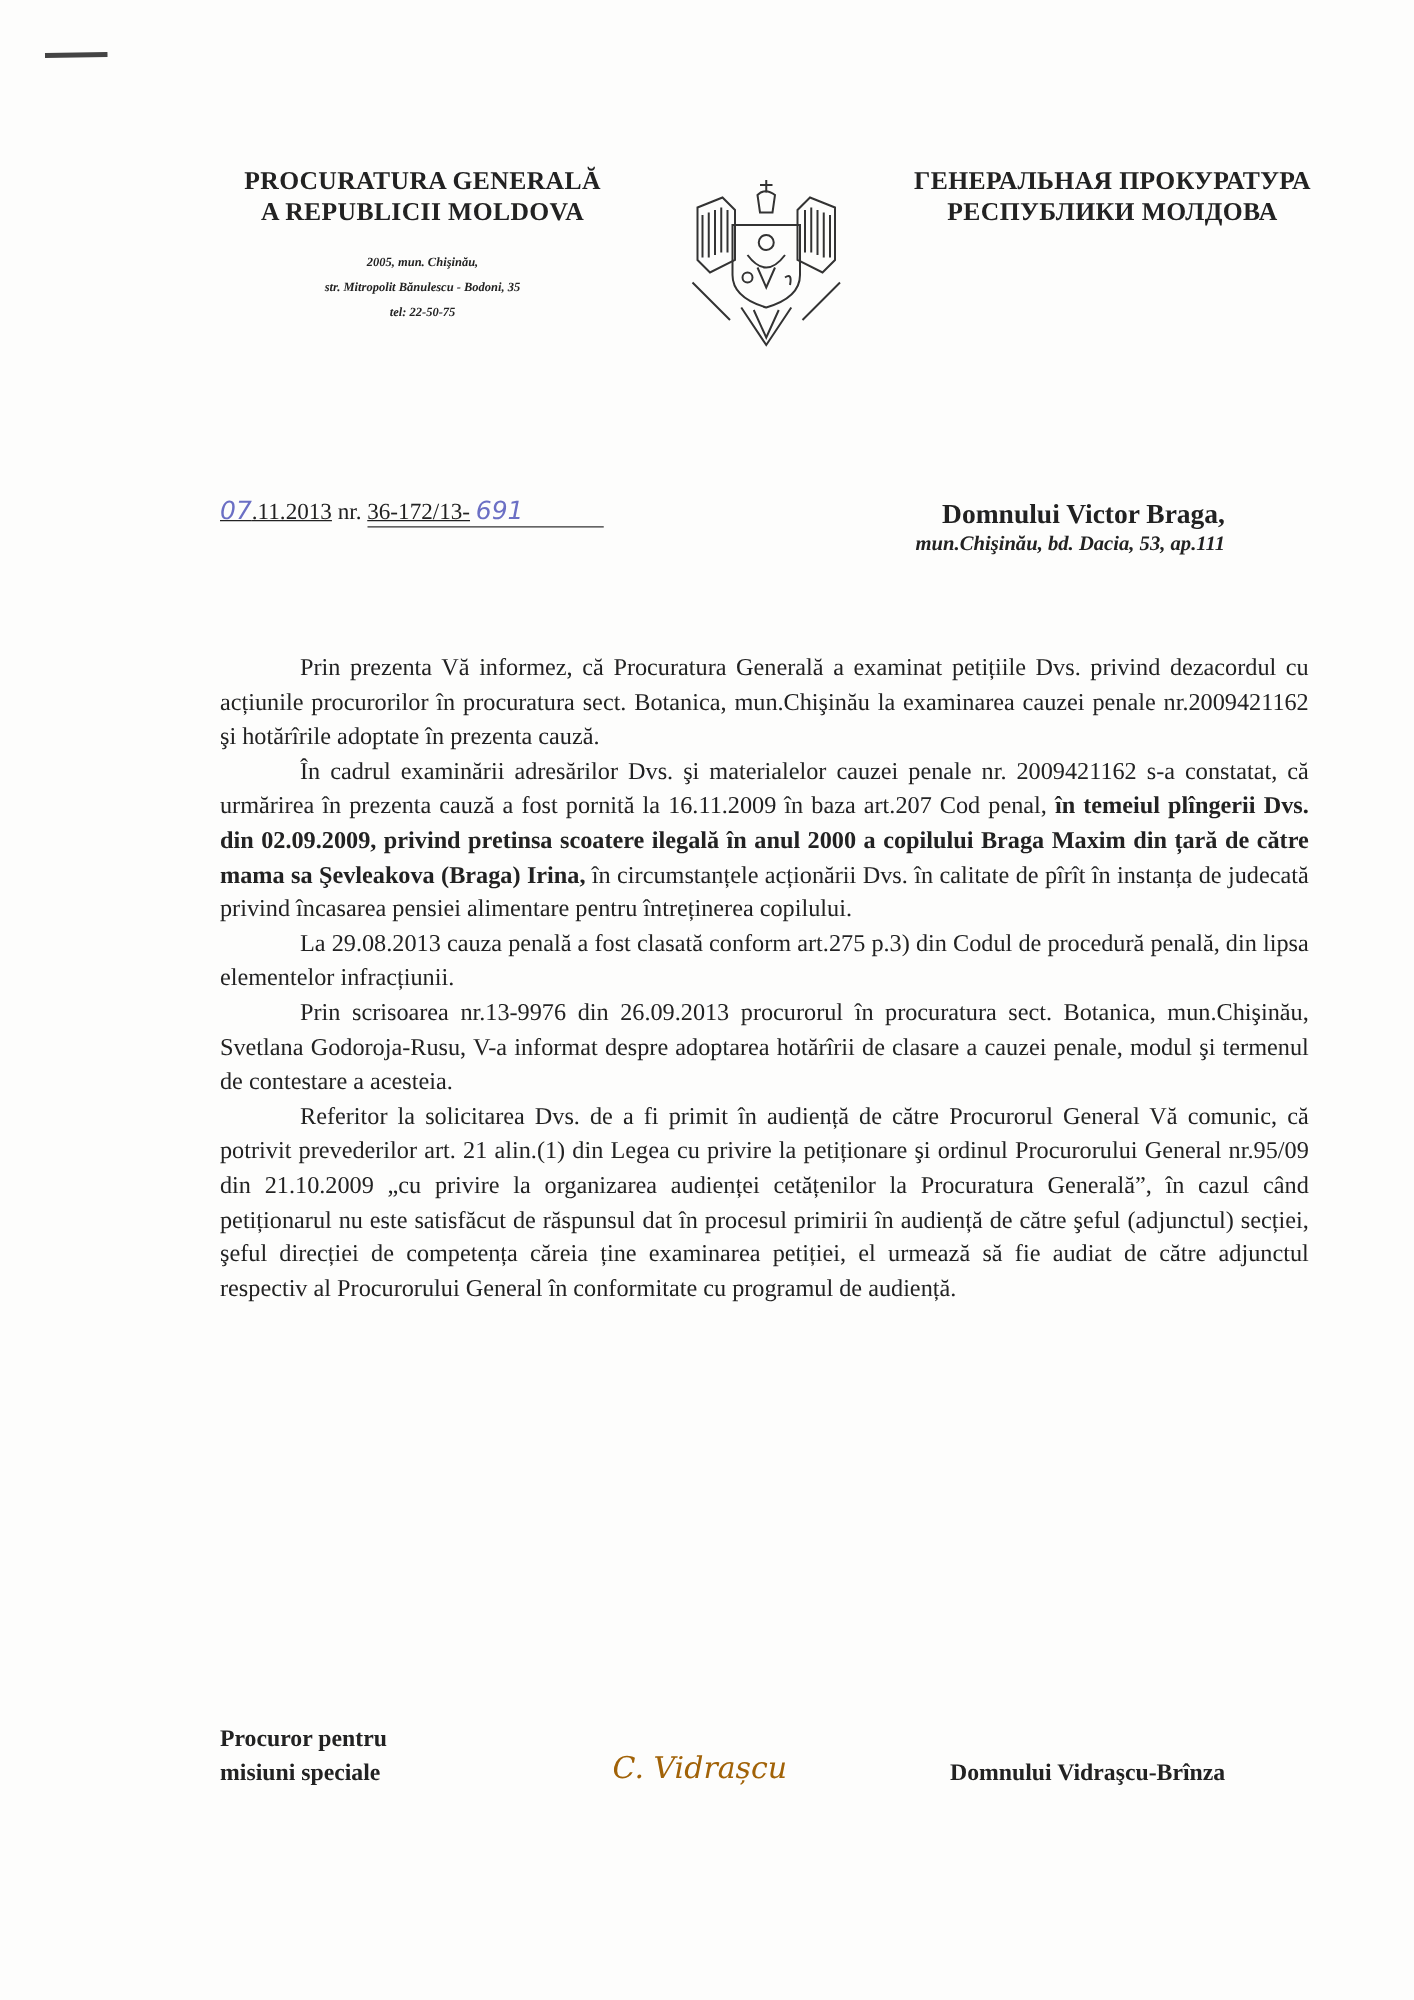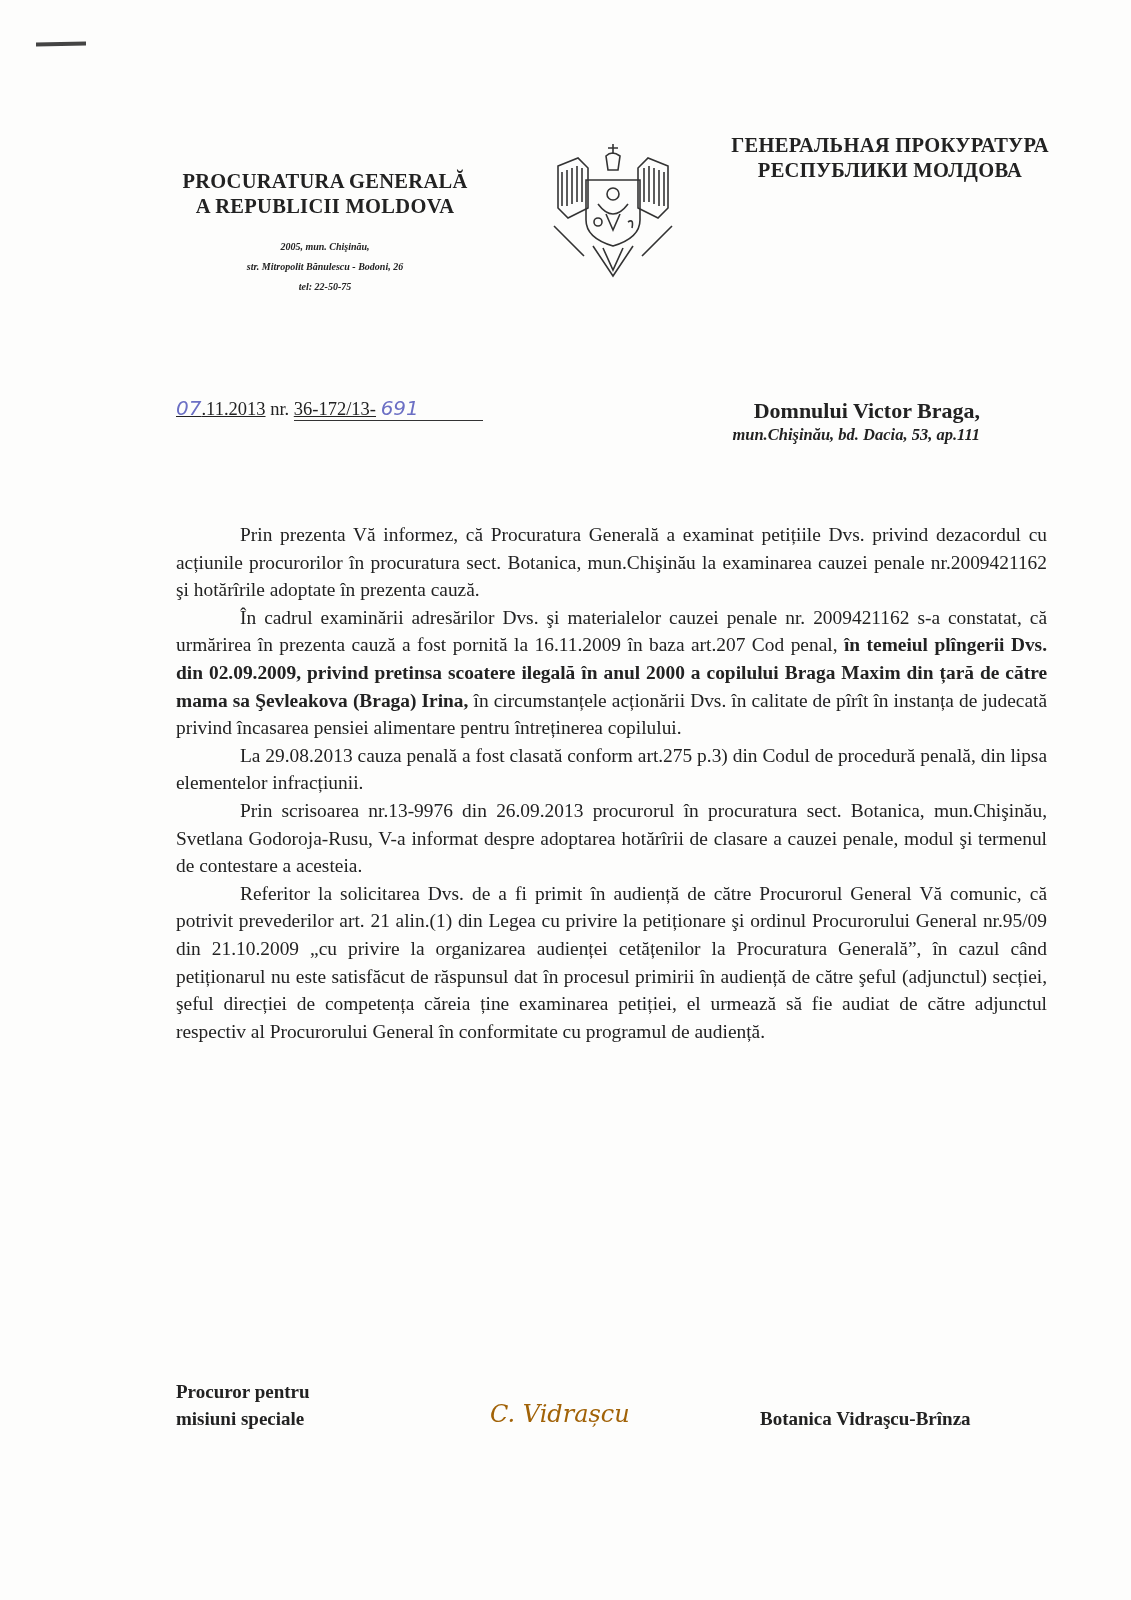--- a/index.html
+++ b/index.html
@@ -5,21 +5,21 @@
   html, body { margin:0; padding:0; }
   body {
     width:1131px; height:1600px; position:relative; overflow:hidden;
     background:#fdfdfc;
     font-family:"Liberation Serif", serif; color:#222;
   }
   .mark { position:absolute; left:36px; top:42px; width:50px; height:4px; background:#444; transform:rotate(-1deg); }
   .hdr { position:absolute; top:133px; text-align:center; }
   .hdr .t { font-weight:bold; font-size:20.5px; line-height:25px; letter-spacing:0.3px; }
   .hdr .a { font-style:italic; font-weight:bold; font-size:10px; line-height:20px; margin-top:18px; }
-  .hdr-left { left:155px; width:340px;margin-top:36px; }
+  .hdr-left { left:168px; width:340px; }
   .hdr-right { left:690px; width:400px;text-align:center; }
   .coat { position:absolute; left:548px; top:136px; width:130px; height:150px; }
   .ref { position:absolute; left:176px; top:396px; font-size:18.5px; }
   .u { text-decoration:underline; }
   .hand { font-family:"DejaVu Sans", sans-serif; font-style:italic; color:#6b6fc4; font-size:20px; }
   .ref-num { display:inline-block; border-bottom:1px solid #333; padding-right:4px; }
   .addr { position:absolute; left:600px; top:398px; width:380px; text-align:right; }
   .addr .n { font-weight:bold; font-size:22px; line-height:26px; }
   .addr .s { font-style:italic; font-weight:bold; font-size:16.5px; line-height:22px; }
   .body { position:absolute; left:176px; top:521px; width:871px; font-size:19.4px; line-height:27.6px; text-align:justify; }
@@ -33,21 +33,21 @@
 </head>
 <body>
 
 <div class="mark"></div>
 
 <div class="hdr hdr-left">
   <div class="t">PROCURATURA GENERALĂ</div>
   <div class="t">A REPUBLICII MOLDOVA</div>
   <div class="a">
     <div>2005, mun. Chişinău,</div>
-    <div>str. Mitropolit Bănulescu - Bodoni, 26</div>
+    <div>str. Mitropolit Bănulescu - Bodoni, 35</div>
     <div>tel: 22-50-75</div>
   </div>
 </div>
 
 <svg class="coat" viewBox="0 0 130 150">
   <g fill="none" stroke="#333" stroke-width="1.6">
     <path d="M65 8 l0 10 M60 12 l10 0"></path>
     <path d="M58 20 q6 -6 14 0 l-2 14 l-10 0 z"></path>
     <path d="M10 30 l20 -8 l10 10 l0 40 l-20 10 l-10 -10 z"></path>
     <path d="M120 30 l-20 -8 l-10 10 l0 40 l20 10 l10 -10 z"></path>
@@ -83,13 +83,13 @@
   <p>La 29.08.2013  cauza penală a fost clasată conform art.275 p.3) din Codul de procedură penală, din lipsa elementelor infracțiunii.</p>
   <p>Prin scrisoarea nr.13-9976 din 26.09.2013 procurorul în procuratura sect. Botanica, mun.Chişinău, Svetlana Godoroja-Rusu, V-a informat despre adoptarea hotărîrii de clasare a cauzei penale, modul şi termenul de contestare a acesteia.</p>
   <p>Referitor la solicitarea Dvs. de a fi primit în audiență de către Procurorul General Vă comunic, că potrivit prevederilor art. 21 alin.(1) din Legea cu privire la petiționare şi ordinul Procurorului General nr.95/09 din 21.10.2009 „cu privire la organizarea audienței cetățenilor la Procuratura Generală”, în cazul când petiționarul nu este satisfăcut de răspunsul dat în procesul primirii în audiență de către şeful (adjunctul) secției, şeful direcției de competența căreia ține examinarea petiției, el urmează să fie audiat de către adjunctul respectiv al Procurorului General în conformitate cu programul de audiență.</p>
 </div>
 
 <div class="sig sig-title">
   <div>Procuror pentru</div>
   <div>misiuni speciale</div>
 </div>
 <div class="sig-hand">C. Vidrașcu</div>
-<div class="sig sig-name">Botanica Vidraşcu-Brînza</div>
+<div class="sig sig-name">Domnului Vidraşcu-Brînza</div>
 
 </body></html>

